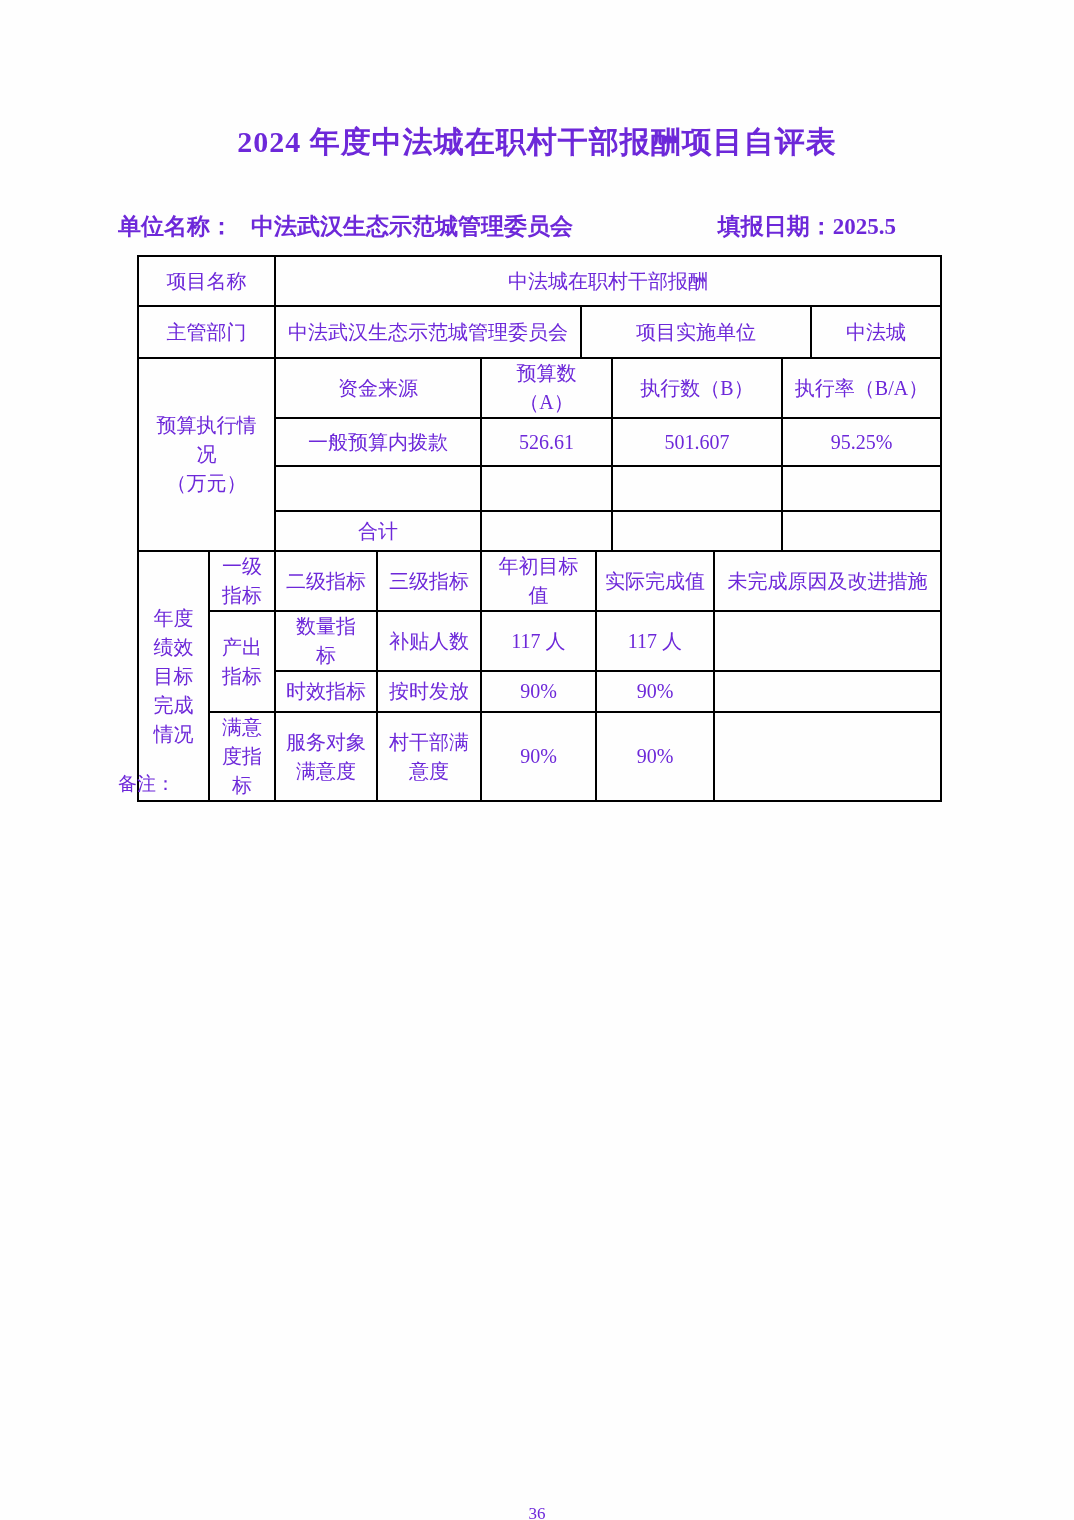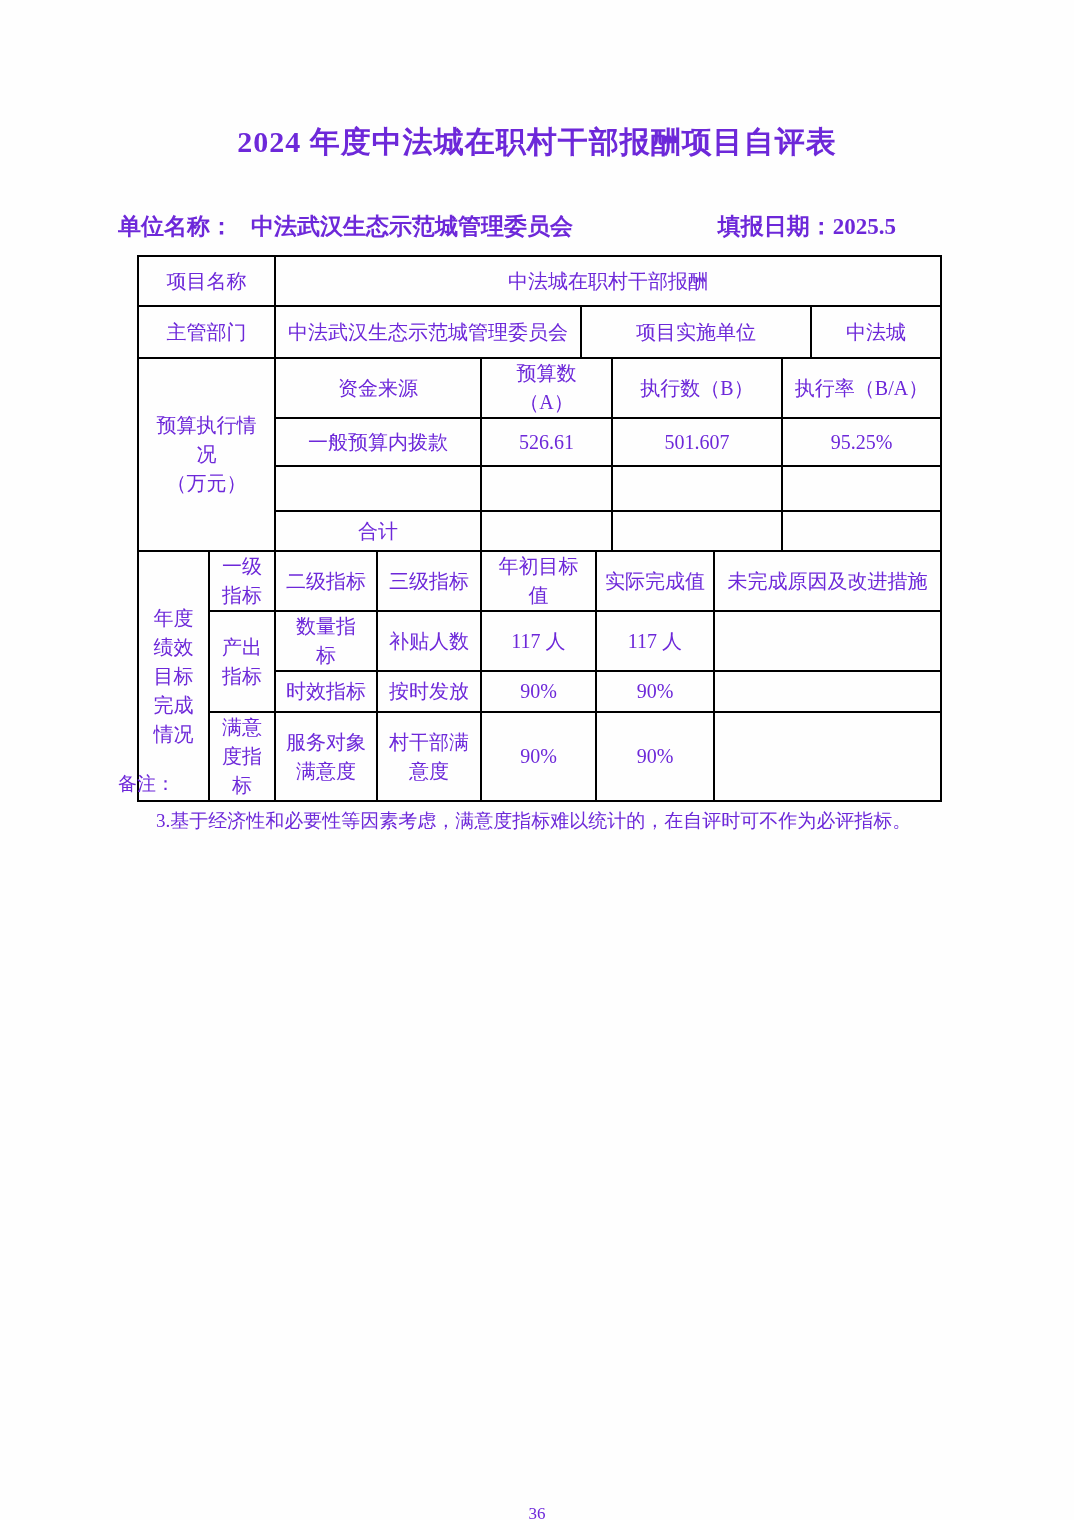--- a/index.html
+++ b/index.html
@@ -184,18 +184,17 @@
 意度</td>
       <td colspan="2">90%</td>
       <td colspan="2">90%</td>
       <td colspan="3"></td>
     </tr>
   </tbody>
     </table>
 
   <div class="notes">
     <div class="notes-heading">备注：</div>
-    <p>3.基于经济性和必要性等因素考虑，满意度指标难以统计的，在自评时可不作为必评指标。</p>
   </div>
 
   <div class="page-number">36</div>
 
 </div>
 
 </body></html>

